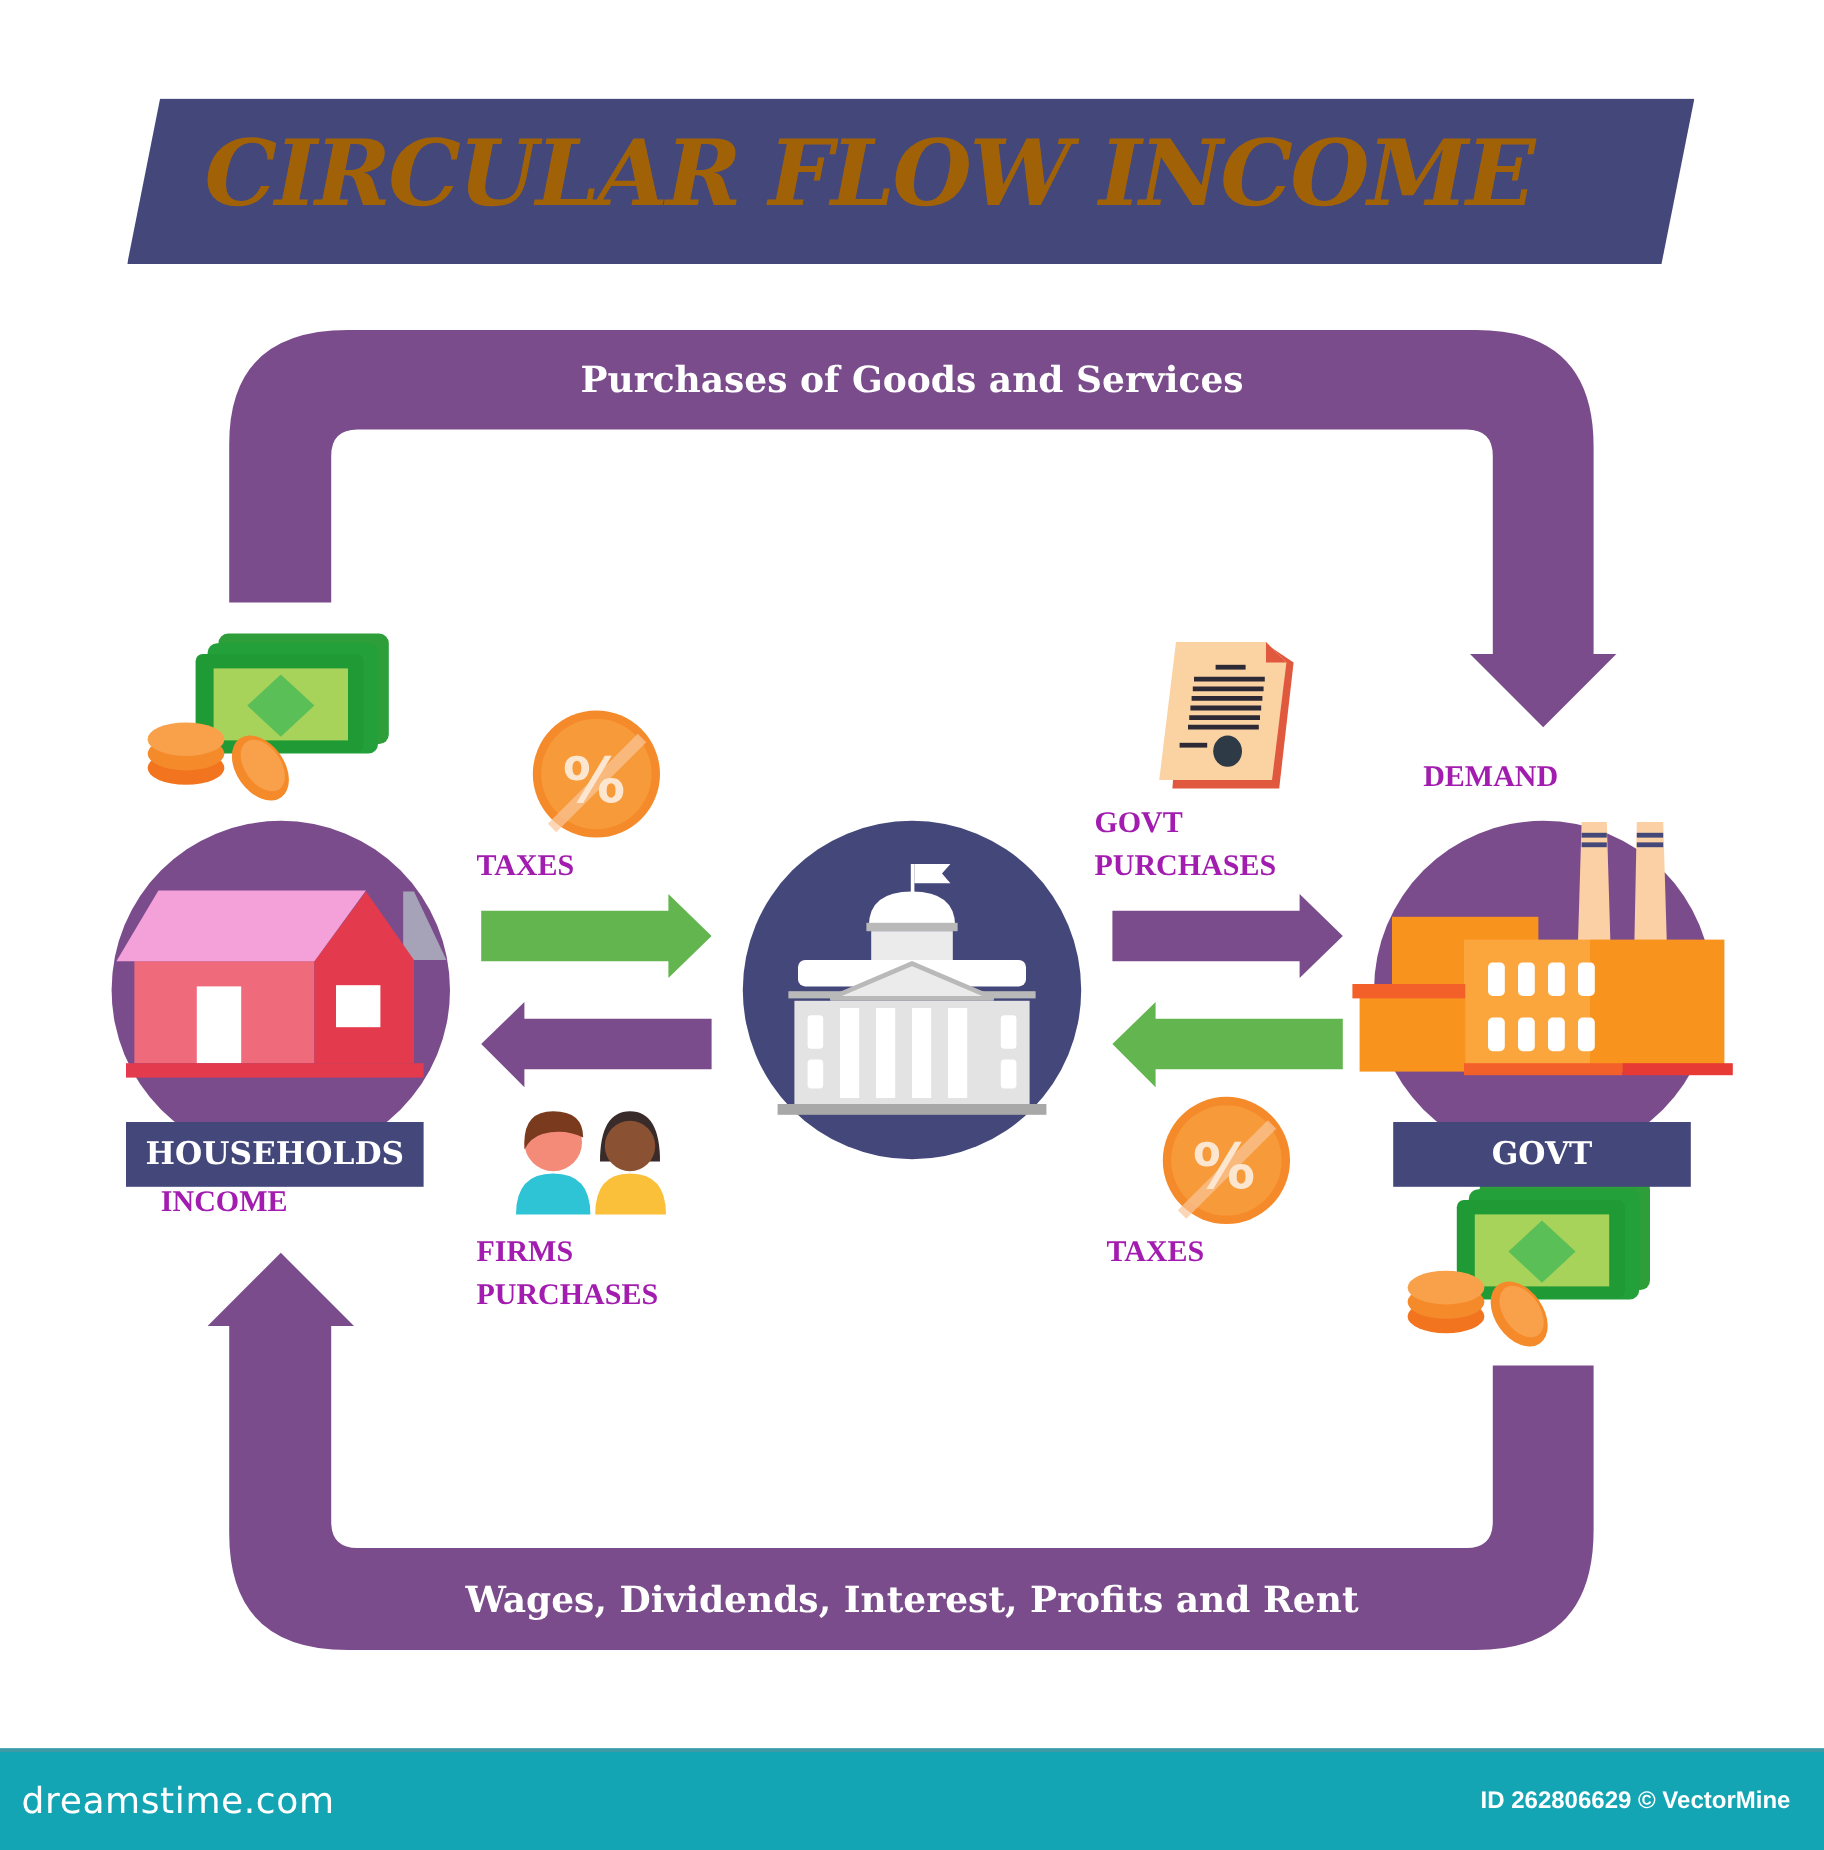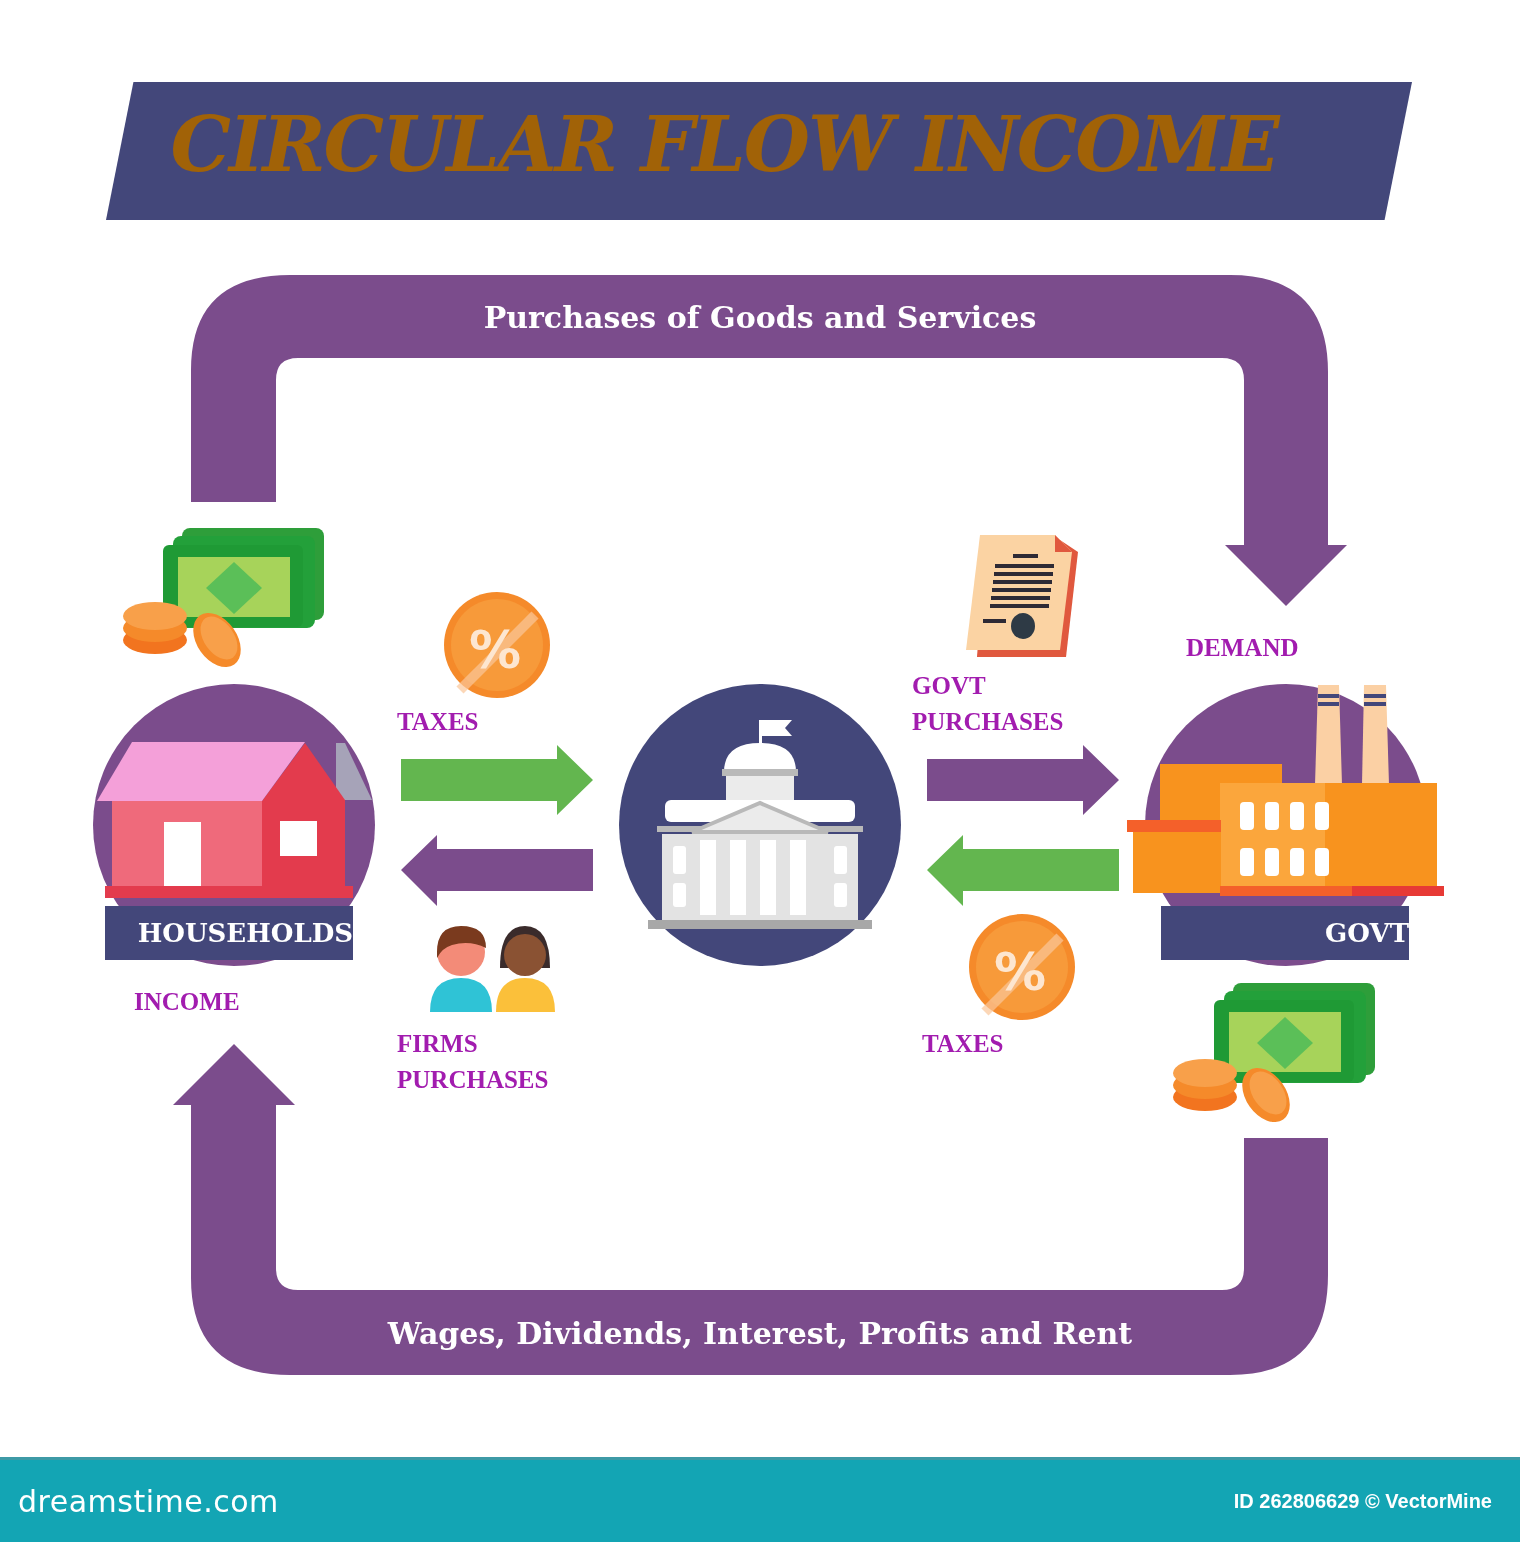--- a/index.html
+++ b/index.html
@@ -25,21 +25,21 @@
     color: #ffffff; font-family: "DejaVu Serif", serif; font-weight: bold;
     font-size: 30px; text-align: center; white-space: nowrap;
   }
   .dark-label {
     color: #a21caf; font-family: Liberation Serif, serif; font-weight: bold;
     font-size: 25px; text-align: left; line-height: 36px; white-space: nowrap;
   }
   .name-plate {
     background: #43477a; color: #ffffff;
     font-family: "DejaVu Serif", serif; font-weight: bold; font-size: 26px;
-    display: flex; align-items: center; justify-content: flex-end;
+    display: flex; align-items: center; justify-content: center; margin-top: 29px;
   }
   .footer {
     left: 0; top: 1457px; width: 1520px; height: 85px; background: #13a5b4;
     border-top: 3px solid #3d9aa6; box-sizing: border-box;
   }
   .footer-brand {
     left: 18px; top: 1484px; color: #ffffff; font-family: "DejaVu Sans", sans-serif;
     font-size: 30px; letter-spacing: 0.5px;
   }
   .footer-id {

